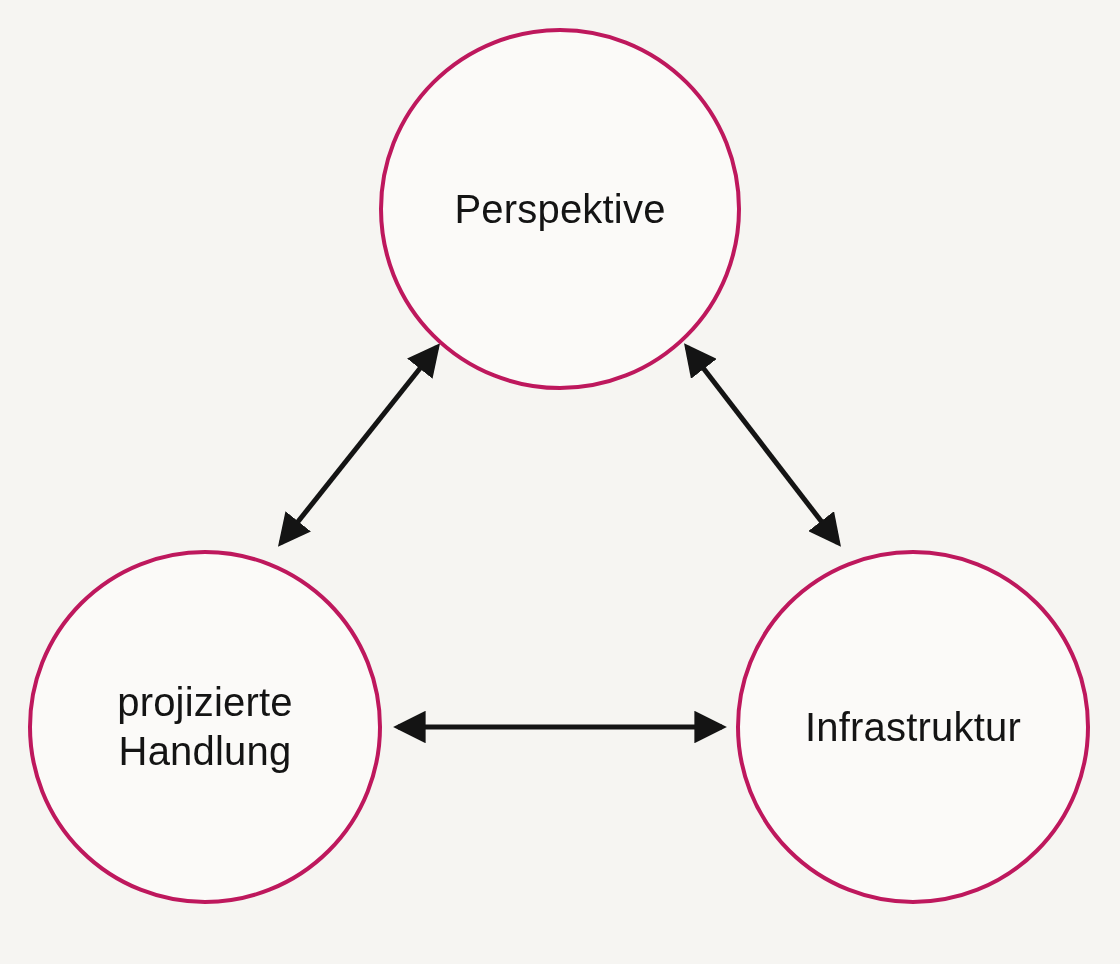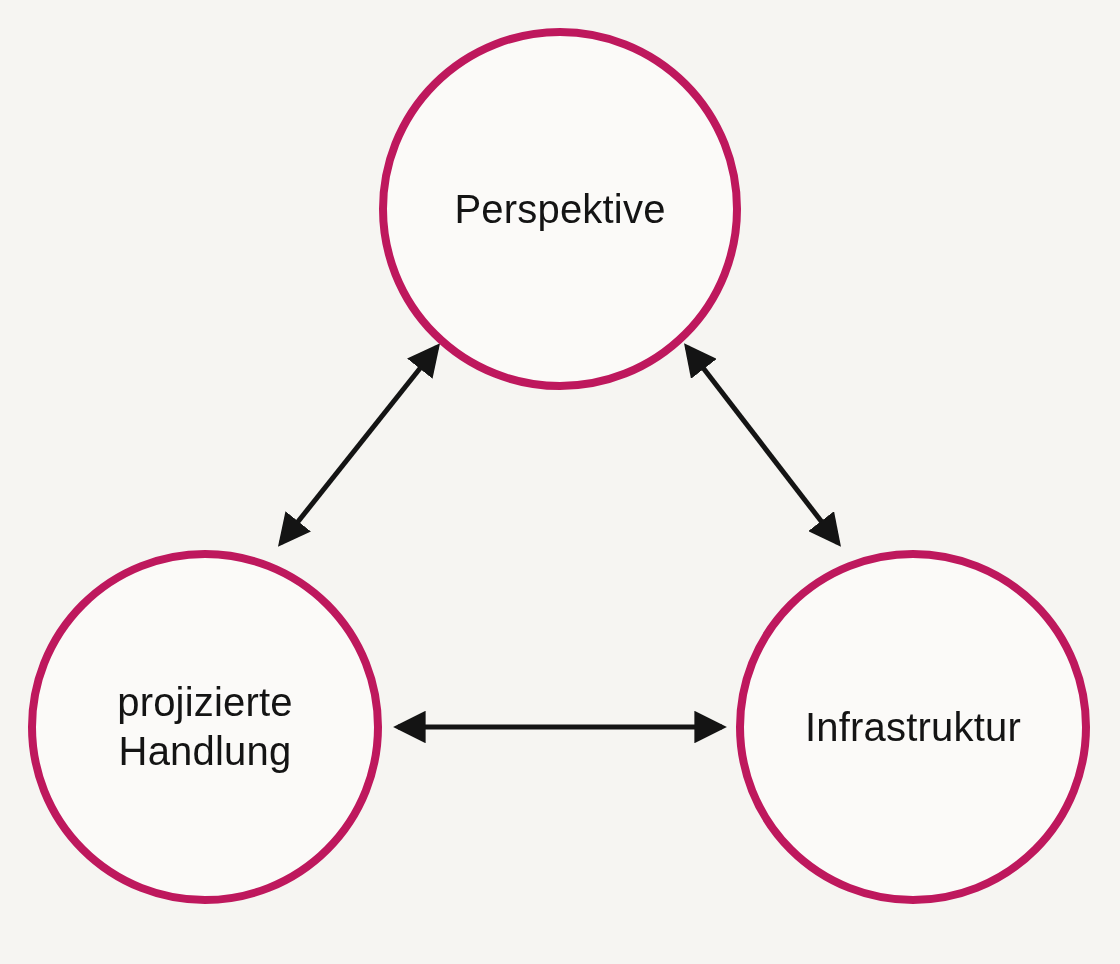--- a/index.html
+++ b/index.html
@@ -22,21 +22,21 @@
     position: absolute;
     left: 0;
     top: 0;
     width: 1120px;
     height: 964px;
     display: block;
   }
   .node {
     position: absolute;
     box-sizing: border-box;
-    border: 8px solid #be185d;
+    border: 4px solid #be185d;
     border-radius: 50%;
     background: #fbfaf8;
     display: flex;
     align-items: center;
     justify-content: center;
     text-align: center;
   }
   .node--perspektive {
     left: 379px;
     top: 28px;

